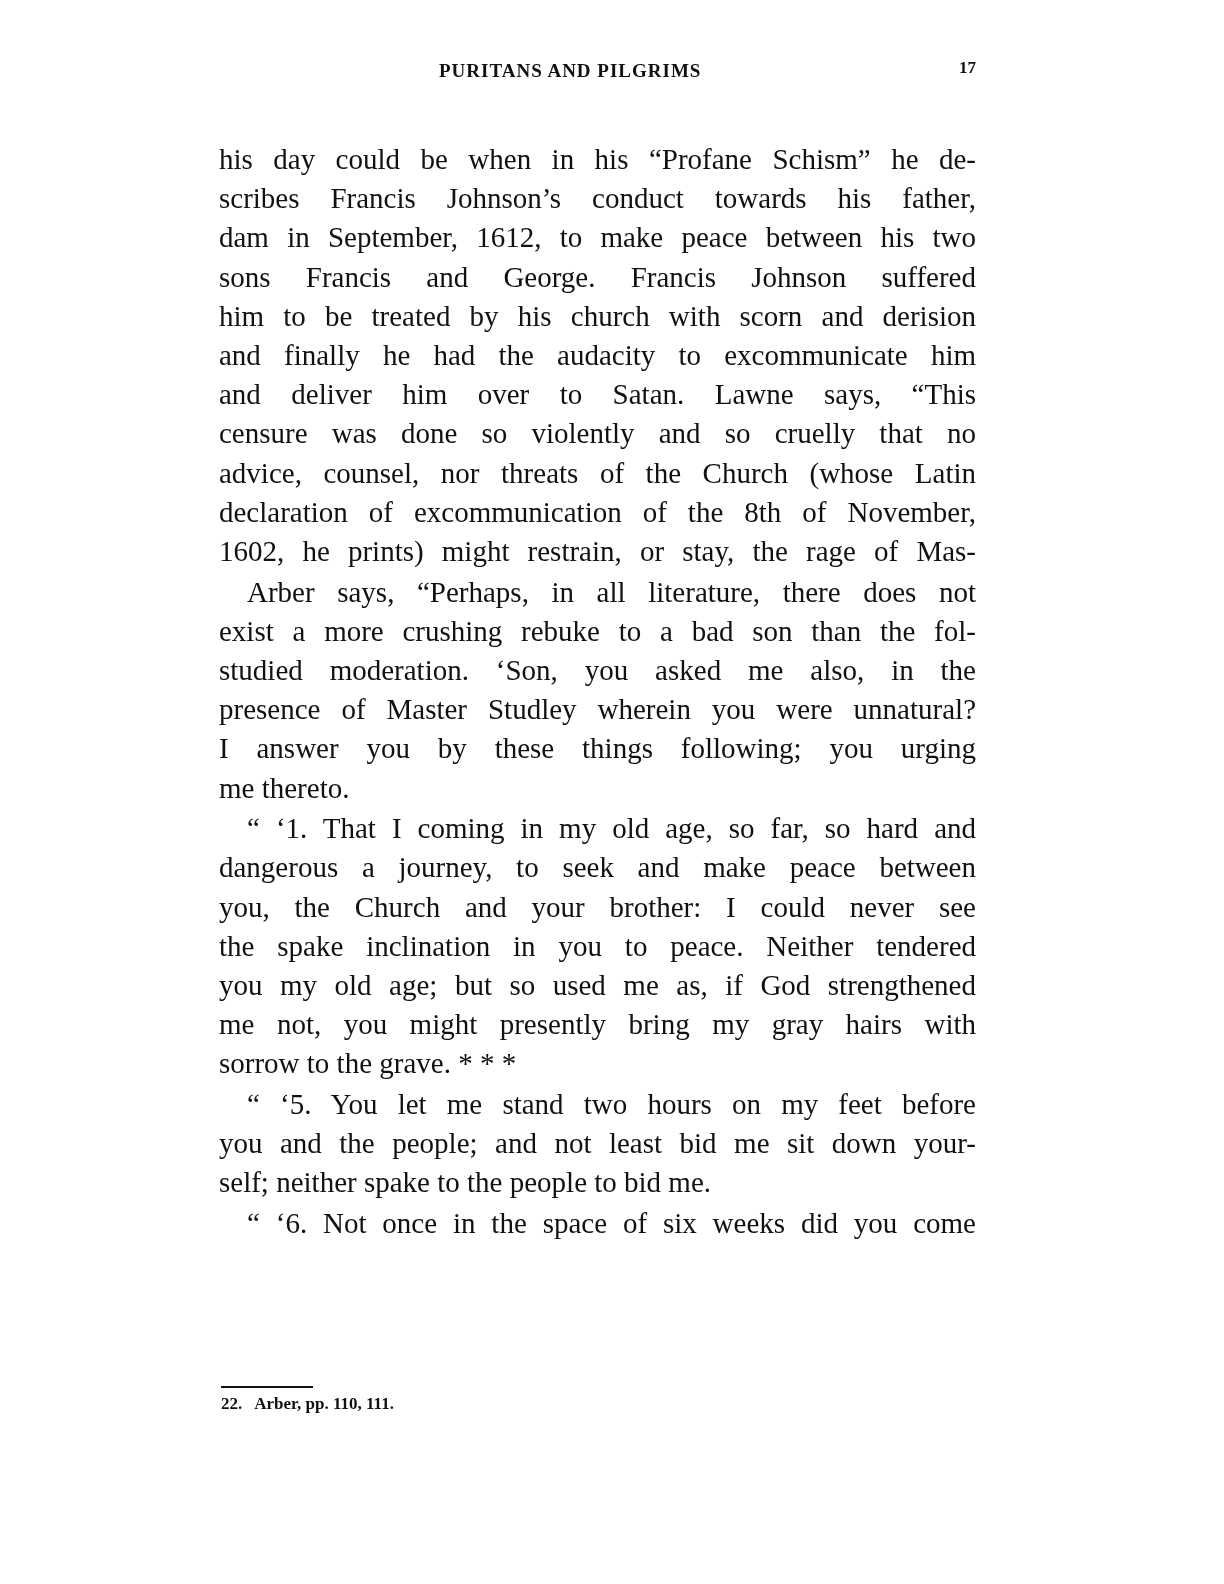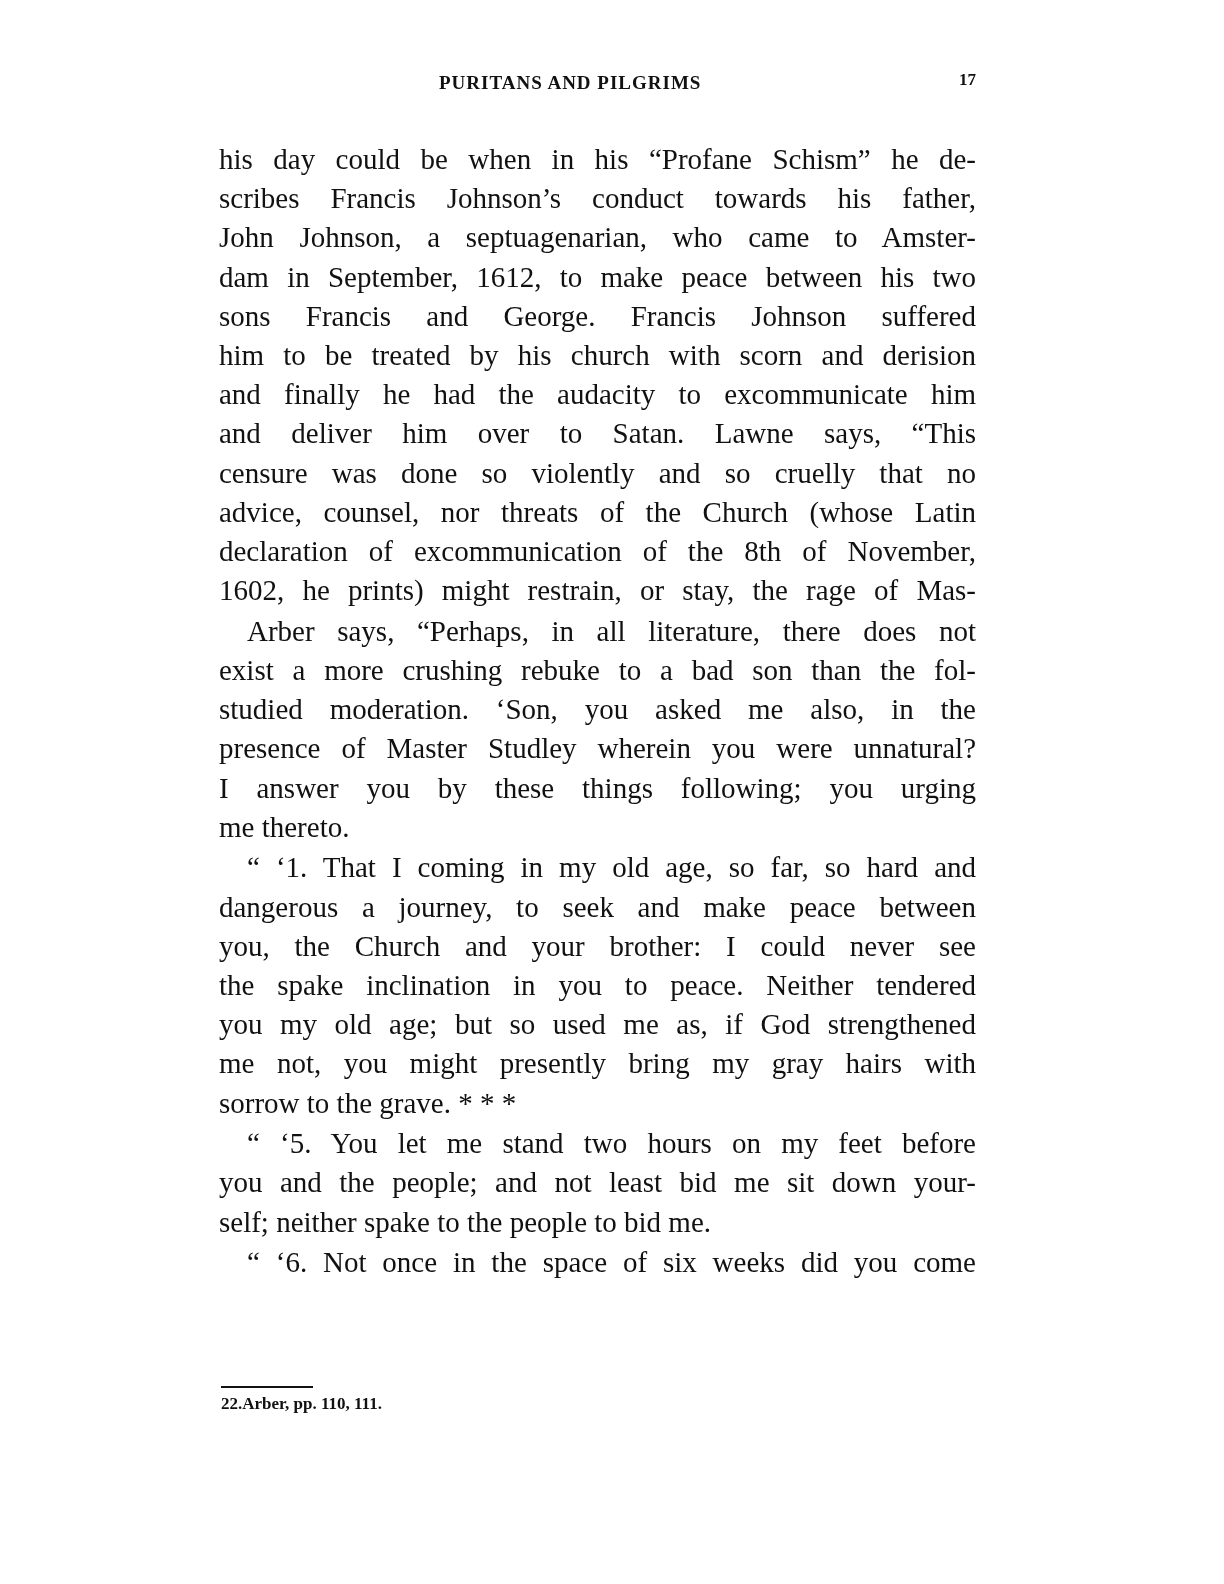--- a/index.html
+++ b/index.html
@@ -1,46 +1,45 @@
 <!DOCTYPE html>
 <html><head>
 <meta charset="utf-8">
 <style>
   html, body { margin: 0; padding: 0; background: #ffffff; }
   body { width: 1224px; height: 1584px; position: relative; overflow: hidden; }
   .page { position: absolute; left: 0; top: 0; width: 1224px; height: 1584px; background: #ffffff; color: #111111; font-family: "Liberation Serif", "DejaVu Serif", serif; }
-  .running-head { position: absolute; top: 72px; left: 219px; width: 757px; height: 32px; }
+  .running-head { position: absolute; top: 60px; left: 219px; width: 757px; height: 32px; }
   .head-title { position: absolute; left: 220px; top: 0; font-size: 19px; font-weight: bold; letter-spacing: 1px; }
   .page-number { position: absolute; right: 0; top: -2px; font-size: 17px; font-weight: bold; }
   .body-text { position: absolute; left: 219px; top: 140px; width: 757px; }
   .line { display: block; height: 39.2px; line-height: 39.2px; font-size: 29px; text-align: justify; text-align-last: justify; white-space: nowrap; overflow: visible; }
   .line.last { text-align-last: left; }
   .line.indent { padding-left: 28px; }
   .para-gap { height: 1.5px; }
   sup.fnref { font-size: 15px; vertical-align: 12px; line-height: 0; }
   .footnote-rule { position: absolute; left: 221px; top: 1386px; width: 92px; height: 2px; background: #111111; }
   .footnote { position: absolute; left: 221px; top: 1392px; font-size: 17px; font-weight: bold; line-height: 24px; }
-  .footnote .fn-num { margin-right: 0; }
+  .footnote .fn-num { margin-right: 12px; }
 </style>
 </head>
 <body>
 
 <div class="page">
 
   <div class="running-head">
     <span class="head-title">PURITANS AND PILGRIMS</span>
     <span class="page-number">17</span>
   </div>
 
   <div class="body-text">
 
     <div>
       <span class="line">his day could be when in his “Profane Schism” he de-</span>
       <span class="line">scribes Francis Johnson’s conduct towards his father,</span>
-      <span class="line">John Johnson, a septuagenarian, who came to Amster-</span>
       <span class="line">dam in September, 1612, to make peace between his two</span>
       <span class="line">sons Francis and George.  Francis Johnson suffered</span>
       <span class="line">him to be treated by his church with scorn and derision</span>
       <span class="line">and finally he had the audacity to excommunicate him</span>
       <span class="line">and deliver him over to Satan.  Lawne says, “This</span>
       <span class="line">censure was done so violently and so cruelly that no</span>
       <span class="line">advice, counsel, nor threats of the Church (whose Latin</span>
       <span class="line">declaration of excommunication of the 8th of November,</span>
       <span class="line">1602, he prints) might restrain, or stay, the rage of Mas-</span>
     </div>

